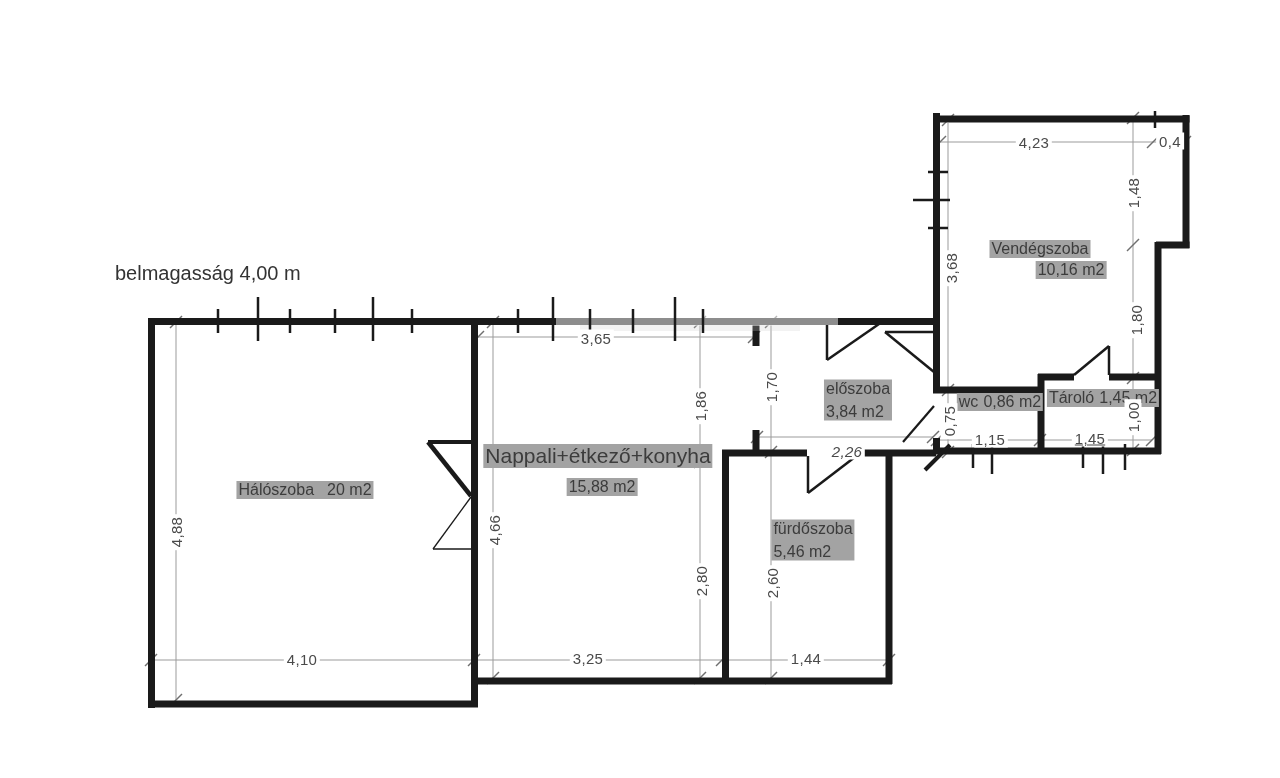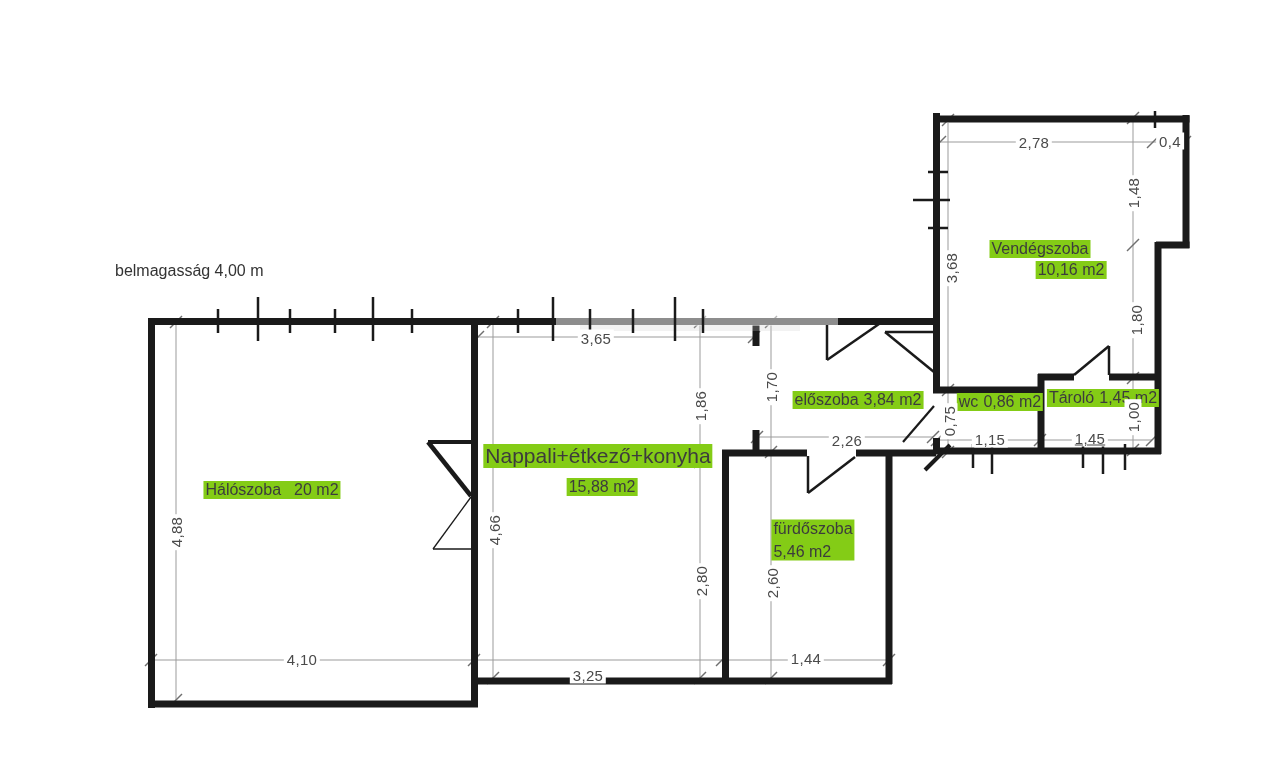--- a/index.html
+++ b/index.html
@@ -1,23 +1,23 @@
 <!DOCTYPE html>
 <html><head>
 <meta charset="utf-8">
 <title>Alaprajz</title>
 <style>
   html,body{margin:0;padding:0;background:#fff;}
   .stage{position:relative;width:1280px;height:778px;background:#ffffff;overflow:hidden;
          font-family:"Liberation Sans", sans-serif;}
   .stage svg{position:absolute;left:0;top:0;}
-  .note{position:absolute;font-size:16px;color:#333;white-space:nowrap;}
+  .note{position:absolute;font-size:20px;color:#333;white-space:nowrap;}
   .room{position:absolute;transform:translate(-50%,-50%);font-size:16px;color:#3c3c3c;
-        white-space:nowrap;display:flex;align-items:baseline;gap:5px;background:#84cc16;padding:0 2px;}
-  .room.widegap{gap:13px;}
+        white-space:nowrap;display:flex;align-items:baseline;gap:5px;background:#a3a3a3;padding:0 2px;}
+  .room.widegap{gap:13px;margin-left:33px;}
   .room.sm{font-size:21px;}
   .dim{position:absolute;transform:translate(-50%,-50%);font-size:15px;color:#4a4a4a;
        white-space:nowrap;background:#fff;padding:0 3px;letter-spacing:.3px;}
   .dim.rot{transform:translate(-50%,-50%) rotate(-90deg);}
 </style>
 </head>
 <body>
 
 <div class="stage">
 
@@ -162,21 +162,21 @@
   <div class="room sm" style="left:598px;top:456px;">
     <span>Nappali+étkező+konyha</span>
   </div>
   <div class="room" style="left:602px;top:487px;">
     <span>15,88 m2</span>
   </div>
   <div class="room" style="left:813px;top:540px;flex-direction:column;">
     <span>fürdőszoba</span>
     <span>5,46 m2</span>
   </div>
-  <div class="room" style="left:858px;top:400px;">
+  <div class="room" style="left:858px;top:400px;flex-direction:column;">
     <span>előszoba</span>
     <span>3,84 m2</span>
   </div>
   <div class="room" style="left:1000px;top:402px;">
     <span>wc</span>
     <span>0,86 m2</span>
   </div>
   <div class="room" style="left:1103px;top:398px;justify-content:flex-end;">
     <span>Tároló</span>
     <span>1,45 m2</span>
@@ -187,28 +187,28 @@
   <div class="room" style="left:1071px;top:270px;">
     <span>10,16 m2</span>
   </div>
 
   <div class="dim rot" style="left:176px;top:532px;">4,88</div>
   <div class="dim" style="left:302px;top:659px;">4,10</div>
   <div class="dim" style="left:596px;top:338px;">3,65</div>
   <div class="dim rot" style="left:494px;top:530px;">4,66</div>
   <div class="dim rot" style="left:700px;top:406px;">1,86</div>
   <div class="dim rot" style="left:701px;top:581px;">2,80</div>
-  <div class="dim" style="left:588px;top:675px;">3,25</div>
+  <div class="dim" style="left:588px;top:658px;">3,25</div>
   <div class="dim rot" style="left:771px;top:387px;">1,70</div>
-  <div class="dim" style="left:847px;top:440px;">2,26</div>
+  <div class="dim" style="left:847px;top:451px;font-style:italic;">2,26</div>
   <div class="dim rot" style="left:772px;top:583px;">2,60</div>
   <div class="dim" style="left:806px;top:658px;">1,44</div>
   <div class="dim rot" style="left:949px;top:421px;">0,75</div>
   <div class="dim" style="left:990px;top:439px;">1,15</div>
   <div class="dim" style="left:1090px;top:438px;text-decoration:underline;">1,45</div>
   <div class="dim rot" style="left:1133px;top:417px;">1,00</div>
-  <div class="dim" style="left:1034px;top:142px;">2,78</div>
+  <div class="dim" style="left:1034px;top:142px;">4,23</div>
   <div class="dim" style="left:1170px;top:141px;">0,4</div>
   <div class="dim rot" style="left:1133px;top:193px;">1,48</div>
   <div class="dim rot" style="left:1136px;top:320px;">1,80</div>
   <div class="dim rot" style="left:951px;top:268px;">3,68</div>
 
 </div>
 
 </body></html>

